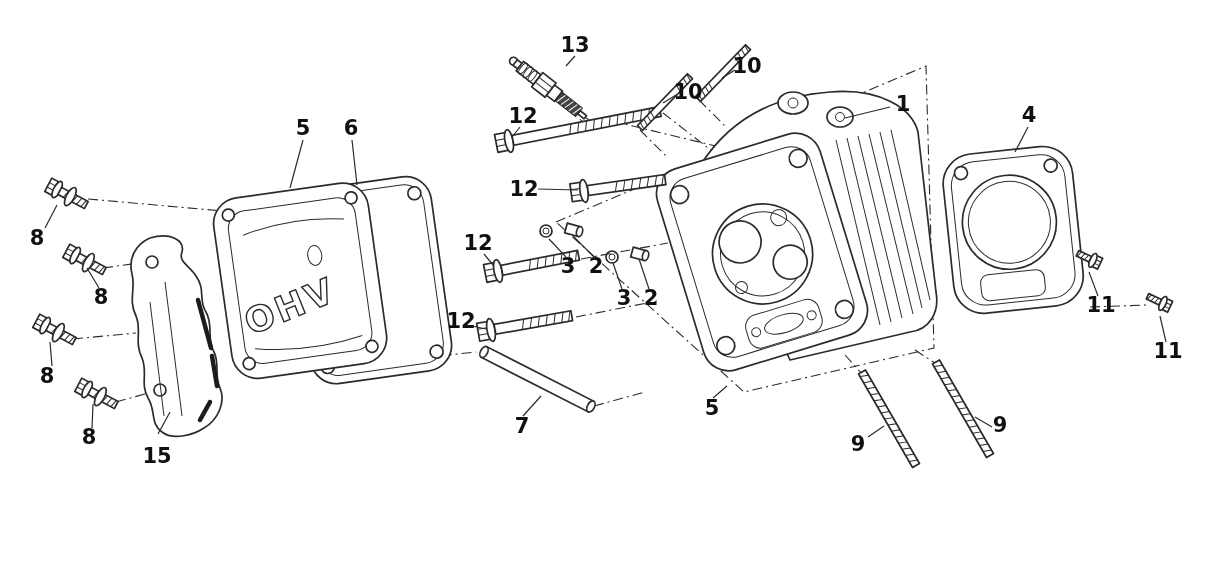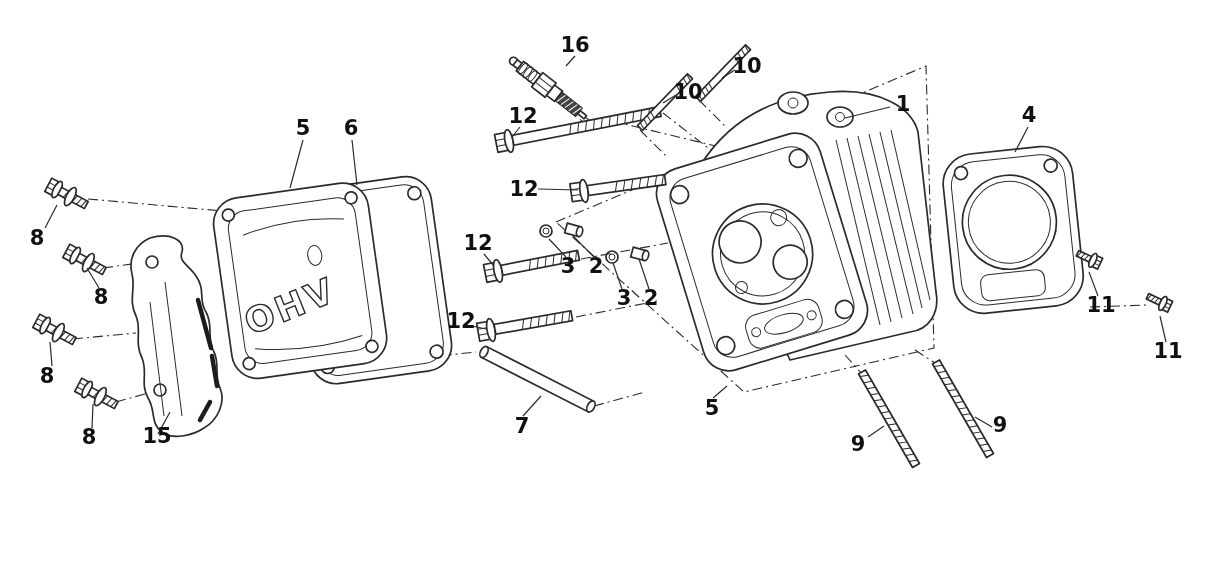--- a/index.html
+++ b/index.html
@@ -318,21 +318,21 @@
     <line x1="52" y1="366" x2="50" y2="342"></line>
     <line x1="92" y1="428" x2="93" y2="404"></line>
     <line x1="520" y1="127" x2="512" y2="137"></line>
     <line x1="538" y1="189" x2="578" y2="190"></line>
     <line x1="484" y1="254" x2="494" y2="266"></line>
     <line x1="472" y1="326" x2="486" y2="329"></line>
     <line x1="575" y1="56" x2="566" y2="66"></line>
   </g>
 </svg>
 
-<div class="callout" style="left:575px;top:45px">16</div>
+<div class="callout" style="left:575px;top:45px">13</div>
 <div class="callout" style="left:688px;top:92px">10</div>
 <div class="callout" style="left:747px;top:66px">10</div>
 <div class="callout" style="left:903px;top:104px">1</div>
 <div class="callout" style="left:1029px;top:115px">4</div>
 <div class="callout" style="left:303px;top:128px">5</div>
 <div class="callout" style="left:351px;top:128px">6</div>
 <div class="callout" style="left:523px;top:116px">12</div>
 <div class="callout" style="left:524px;top:189px">12</div>
 <div class="callout" style="left:478px;top:243px">12</div>
 <div class="callout" style="left:461px;top:321px">12</div>
@@ -341,17 +341,17 @@
 <div class="callout" style="left:47px;top:376px">8</div>
 <div class="callout" style="left:89px;top:437px">8</div>
 <div class="callout" style="left:568px;top:266px">3</div>
 <div class="callout" style="left:596px;top:266px">2</div>
 <div class="callout" style="left:624px;top:298px">3</div>
 <div class="callout" style="left:651px;top:298px">2</div>
 <div class="callout" style="left:1101px;top:305px">11</div>
 <div class="callout" style="left:1168px;top:351px">11</div>
 <div class="callout" style="left:522px;top:426px">7</div>
 <div class="callout" style="left:712px;top:408px">5</div>
-<div class="callout" style="left:157px;top:436px">15</div>
+<div class="callout" style="left:157px;top:456px">15</div>
 <div class="callout" style="left:858px;top:444px">9</div>
 <div class="callout" style="left:1000px;top:425px">9</div>
 
 </div>
 
 </body></html>

